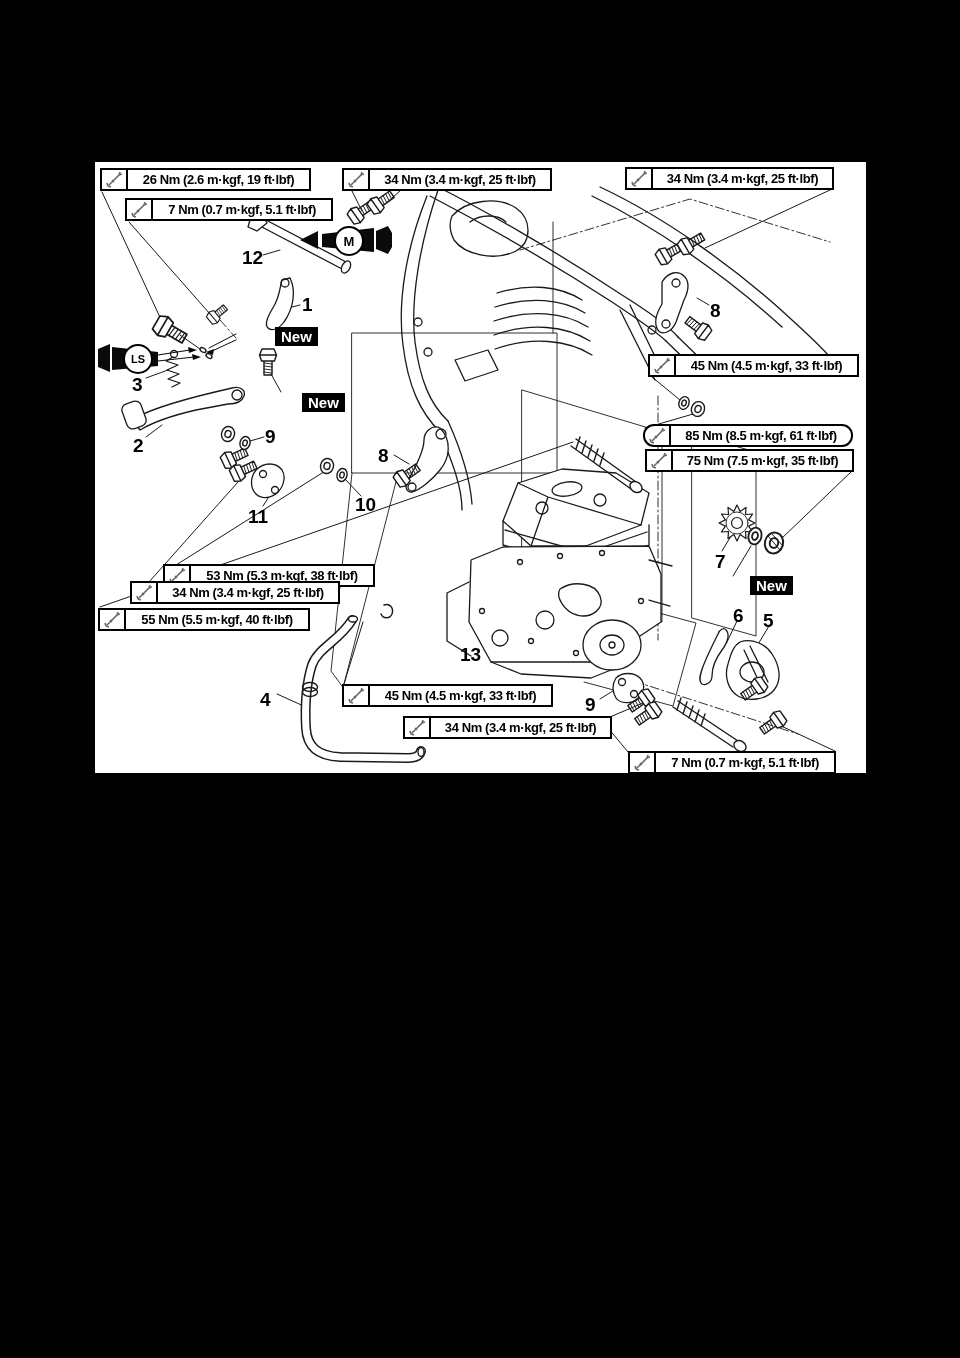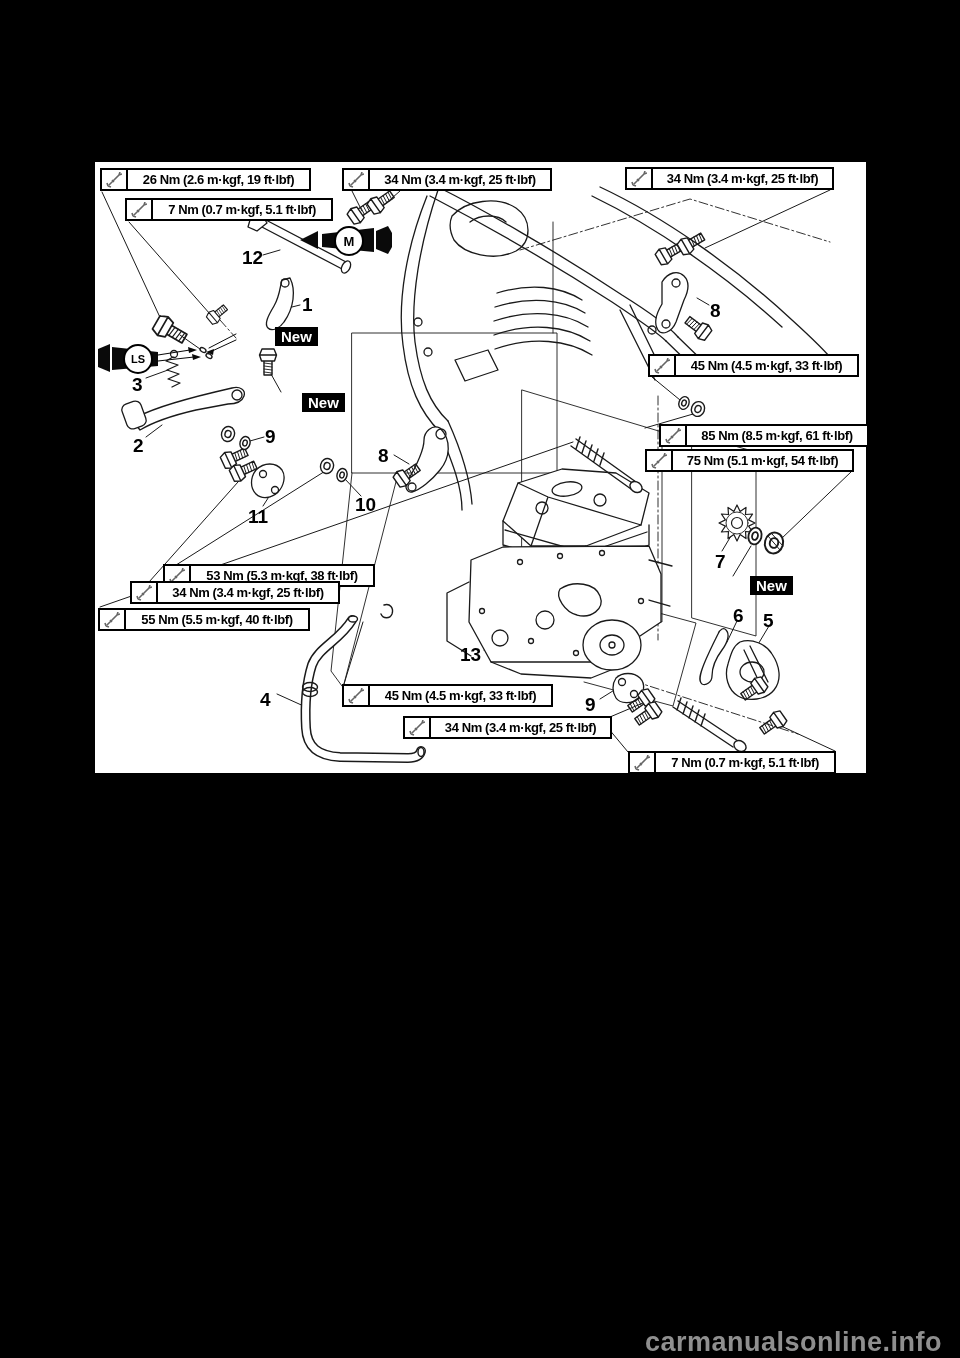--- a/index.html
+++ b/index.html
@@ -293,35 +293,35 @@
       <span class="tq-tx">34 Nm (3.4 m·kgf, 25 ft·lbf)</span>
     </div>
     <div class="tq" style="left:553px;top:192px;width:211px;">
       <span class="tq-ic">
           <svg width="16" height="16" viewBox="0 0 16 16">
             <path d="M3,13 L13,3 M2,14 l-1,-3 M2,14 l3,1 M13,3 l1,-3 M13,3 l3,-1 M6,8 l2,2" stroke="#666" stroke-width="1.6" fill="none"></path>
           </svg>
         </span>
       <span class="tq-tx">45 Nm (4.5 m·kgf, 33 ft·lbf)</span>
     </div>
-    <div class="tq" style="left:564px;top:262px;width:210px;">
+    <div class="tq" style="left:548px;top:262px;width:210px;border-radius:11px;">
       <span class="tq-ic">
           <svg width="16" height="16" viewBox="0 0 16 16">
             <path d="M3,13 L13,3 M2,14 l-1,-3 M2,14 l3,1 M13,3 l1,-3 M13,3 l3,-1 M6,8 l2,2" stroke="#666" stroke-width="1.6" fill="none"></path>
           </svg>
         </span>
       <span class="tq-tx">85 Nm (8.5 m·kgf, 61 ft·lbf)</span>
     </div>
     <div class="tq" style="left:550px;top:287px;width:209px;">
       <span class="tq-ic">
           <svg width="16" height="16" viewBox="0 0 16 16">
             <path d="M3,13 L13,3 M2,14 l-1,-3 M2,14 l3,1 M13,3 l1,-3 M13,3 l3,-1 M6,8 l2,2" stroke="#666" stroke-width="1.6" fill="none"></path>
           </svg>
         </span>
-      <span class="tq-tx">75 Nm (5.1 m·kgf, 54 ft·lbf)</span>
+      <span class="tq-tx">75 Nm (7.5 m·kgf, 35 ft·lbf)</span>
     </div>
     <div class="tq" style="left:68px;top:402px;width:212px;">
       <span class="tq-ic">
           <svg width="16" height="16" viewBox="0 0 16 16">
             <path d="M3,13 L13,3 M2,14 l-1,-3 M2,14 l3,1 M13,3 l1,-3 M13,3 l3,-1 M6,8 l2,2" stroke="#666" stroke-width="1.6" fill="none"></path>
           </svg>
         </span>
       <span class="tq-tx">53 Nm (5.3 m·kgf, 38 ft·lbf)</span>
     </div>
     <div class="tq" style="left:35px;top:419px;width:210px;">
@@ -382,14 +382,13 @@
     <div class="pn" style="left:165px;top:528px;">4</div>
 
     <div class="new" style="left:140px;top:165px;">New</div>
     <div class="new" style="left:167px;top:231px;">New</div>
     <div class="new" style="left:615px;top:414px;">New</div>
 
     <div class="gc gc-m" style="left:239px;top:64px;">M</div>
     <div class="gc gc-ls" style="left:28px;top:182px;">LS</div>
   </div>
 
-  <div class="watermark">carmanualsonline.info</div>
 </div>
 
 </body></html>

